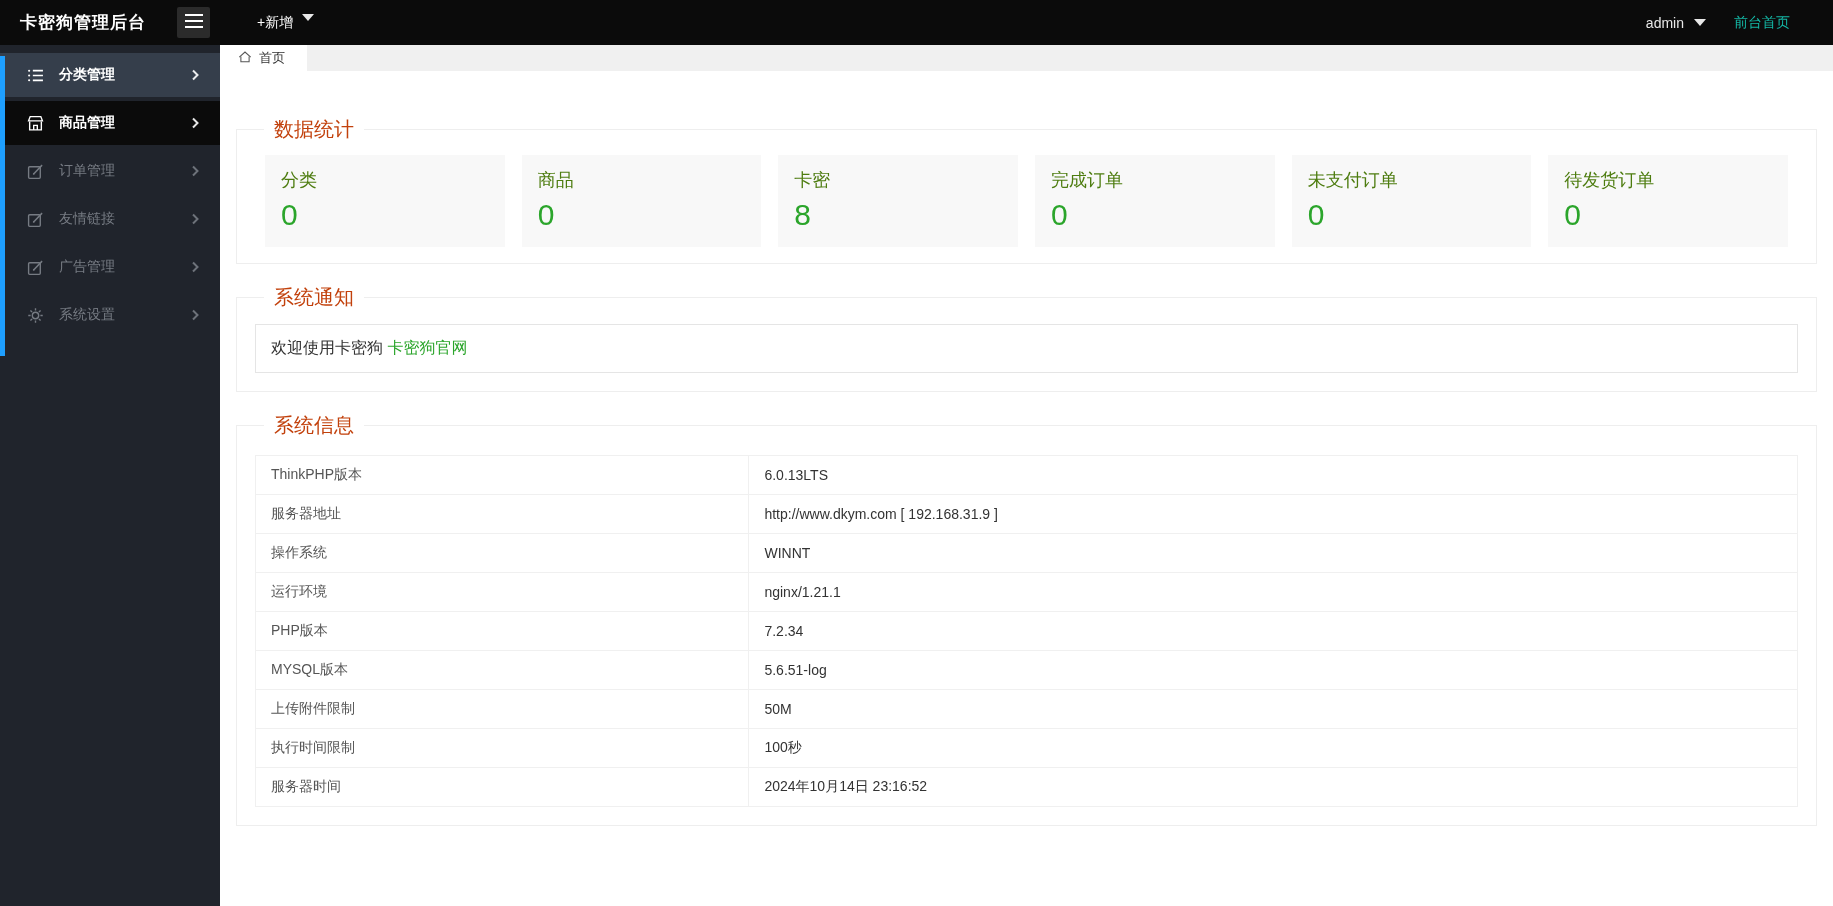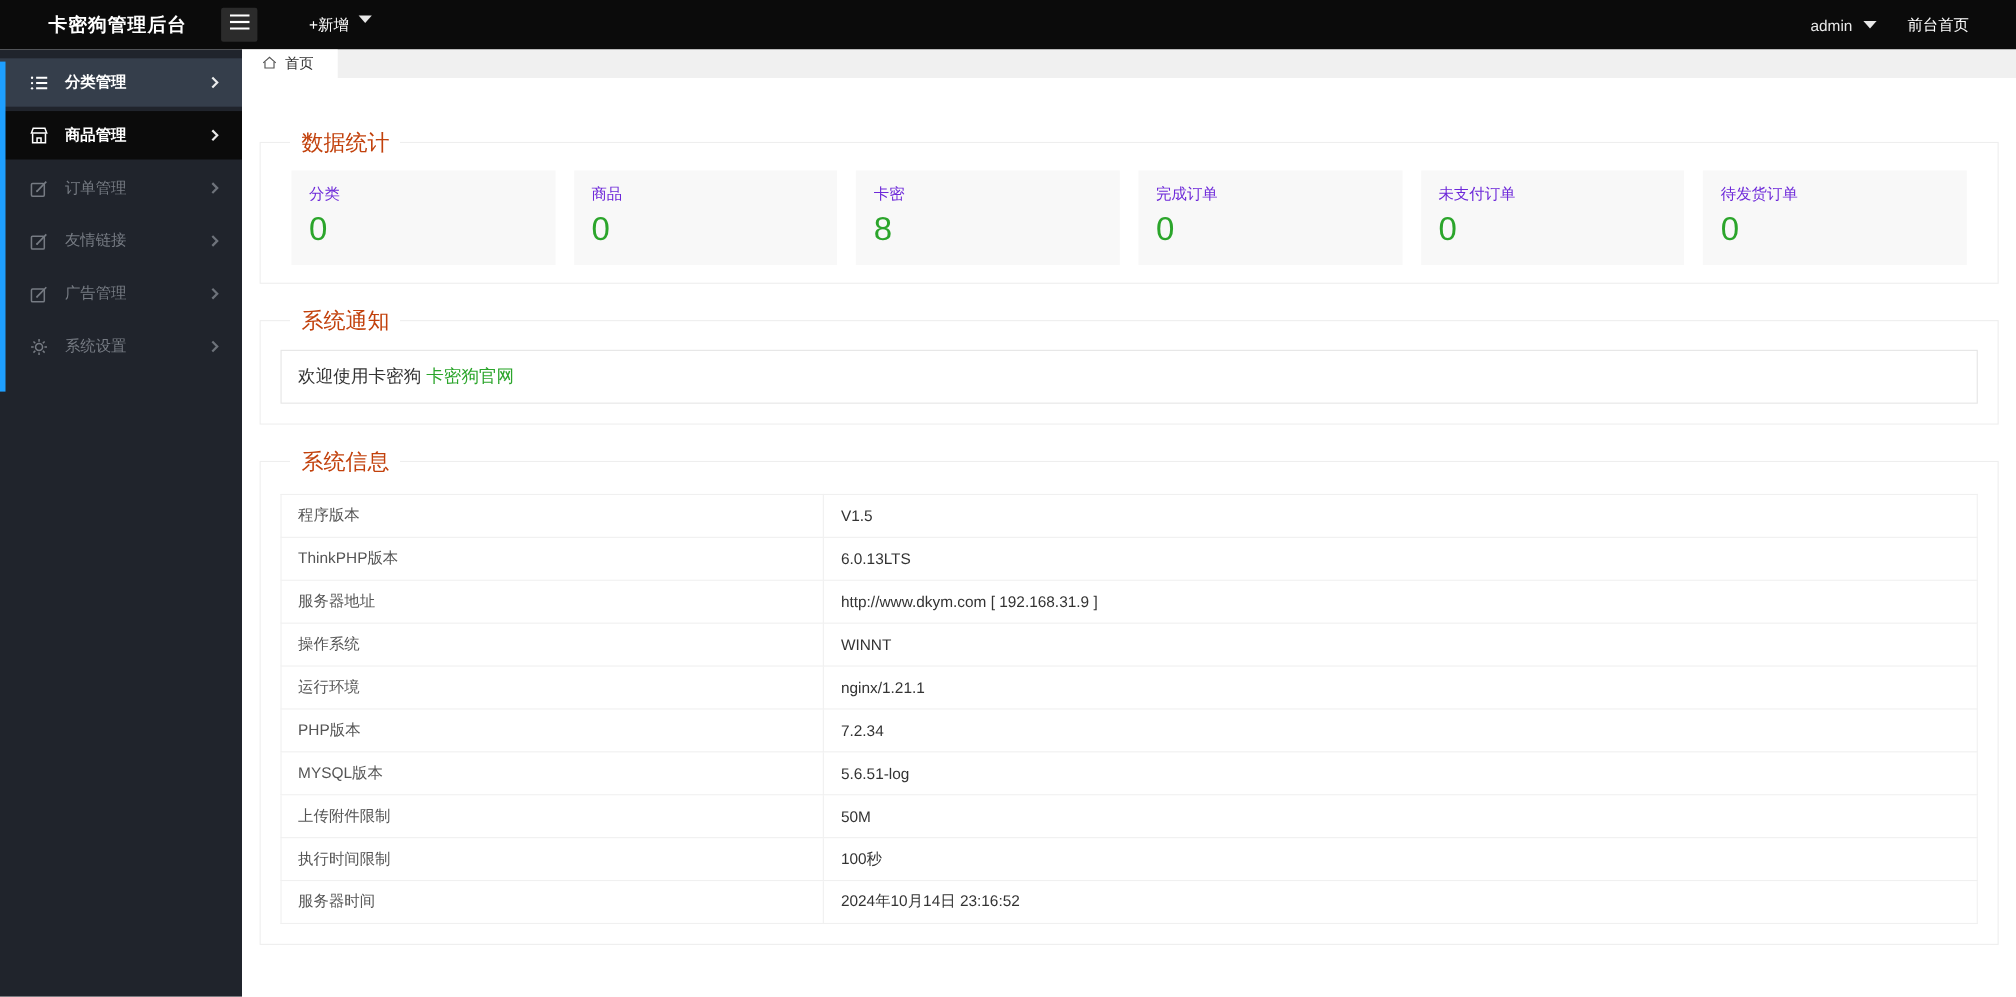--- a/index.html
+++ b/index.html
@@ -13,41 +13,40 @@
   
   .topbar {
     position:absolute; top:0; left:0; width:1833px; height:45px;
     background:#0b0b0b; color:#fff;
     display:flex; align-items:center;
   }
   .brand {
     width:176px; padding-left:20px;
     font-size:17px; font-weight:bold; letter-spacing:1px;
     color:#fff;
-    margin-left:24px;
   }
   .hamburger-btn {
     width:33px; height:31px; background:#2b2b2b; border-radius:2px;
     display:flex; align-items:center; justify-content:center;
     cursor:pointer; margin-left:1px;
   }
   .add-new {
     margin-left:47px; font-size:14px; color:#fff;
     display:flex; gap:9px; cursor:pointer;
   }
   .caret-down {
     width:0; height:0; border-left:6px solid transparent;
     border-right:6px solid transparent; border-top:7px solid #e8e8e8;
   }
   .topbar-right {
     margin-left:auto; display:flex; align-items:center;
     padding-right:43px; font-size:14px; color:#e8e8e8;
   }
   .user-menu { display:flex; align-items:center; gap:10px; cursor:pointer; }
-  .front-link { margin-left:28px; cursor:pointer; color:#ffffff; text-decoration:none; }
+  .front-link { margin-left:28px; cursor:pointer; color:#14b8a6; text-decoration:none; }
 
   
   .sidebar {
     position:absolute; top:45px; left:0; width:220px; height:861px;
     background:#20242c;
   }
   .sidebar-stripe {
     position:absolute; left:0; top:11px; width:5px; height:300px;
     background:#1e9fff;
   }
@@ -94,21 +93,21 @@
   }
   fieldset.section legend {
     margin-left:17px; padding:0 10px; font-size:20px; color:#c2410c; font-weight:400;
   }
 
   
   .stats-row { display:flex; gap:17px; padding:6px 18px 4px 18px; }
   .stat-card {
     flex:1; background:#f8f8f8; padding:13px 16px 16px 16px; min-height:82px;
   }
-  .stat-label { font-size:14px; color:#6d28d9; }
+  .stat-label { font-size:18px; color:#4d7c0f; }
   .stat-value {
     font-size:30px; color:var(--green,#2ba52b); margin-top:7px; line-height:1.05;
     font-weight:400;
   }
 
   
   .notice-box {
     margin:7px 8px 6px 8px; border:1px solid #e5e5e5; background:#fff;
     padding:13px 15px; font-size:16px; color:#333;
   }
@@ -316,24 +315,20 @@
         <span>欢迎使用卡密狗 </span>
         <a class="notice-link">卡密狗官网</a>
       </div>
     </fieldset>
 
     <fieldset class="section">
       <legend>系统信息</legend>
       <table class="info-table">
         <tbody>
 
-            <tr>
-              <td class="info-label">程序版本</td>
-              <td class="info-value">V1.5</td>
-            </tr>
 
             <tr>
               <td class="info-label">ThinkPHP版本</td>
               <td class="info-value">6.0.13LTS</td>
             </tr>
 
             <tr>
               <td class="info-label">服务器地址</td>
               <td class="info-value">http://www.dkym.com [ 192.168.31.9 ]</td>
             </tr>

